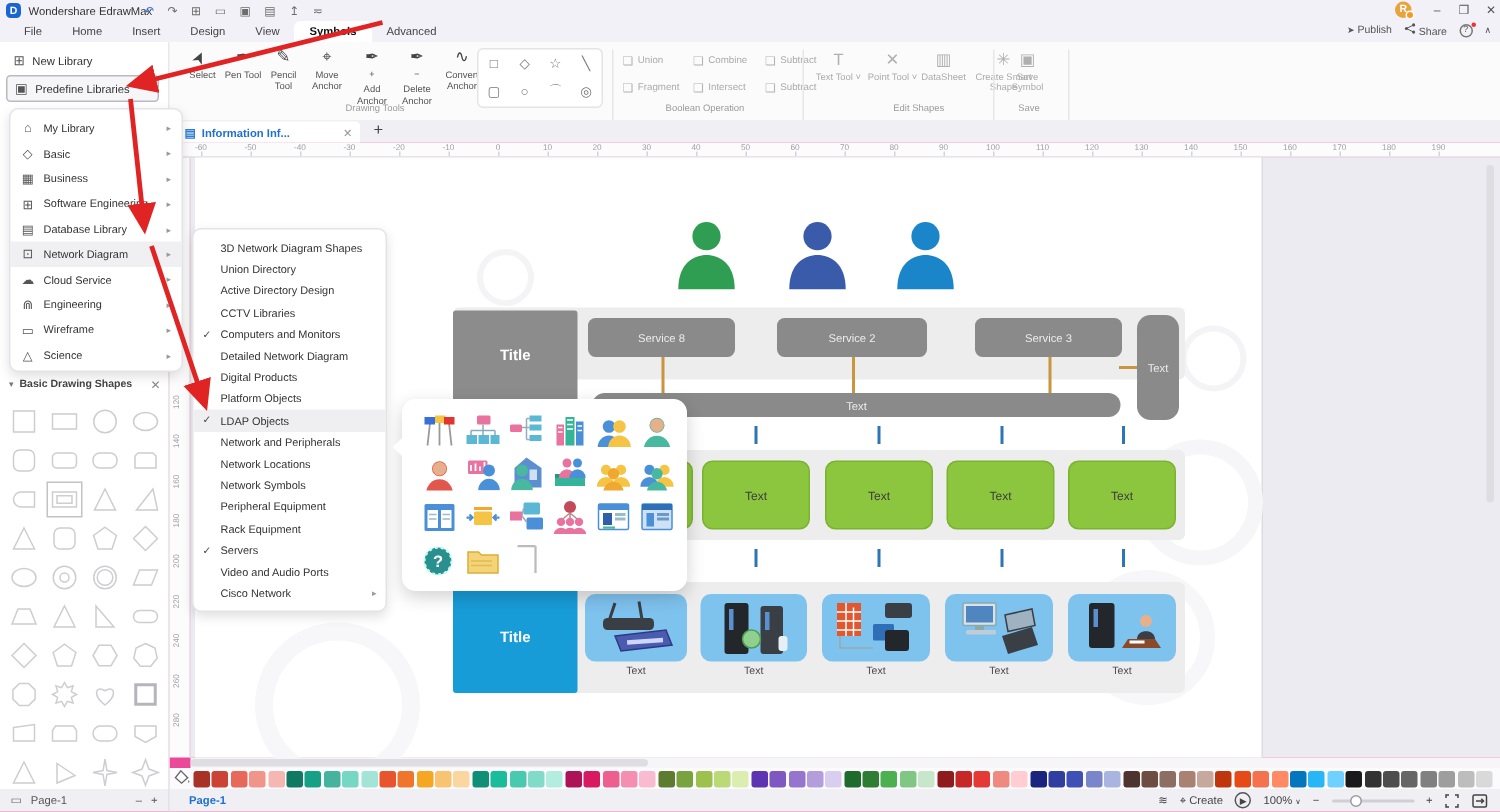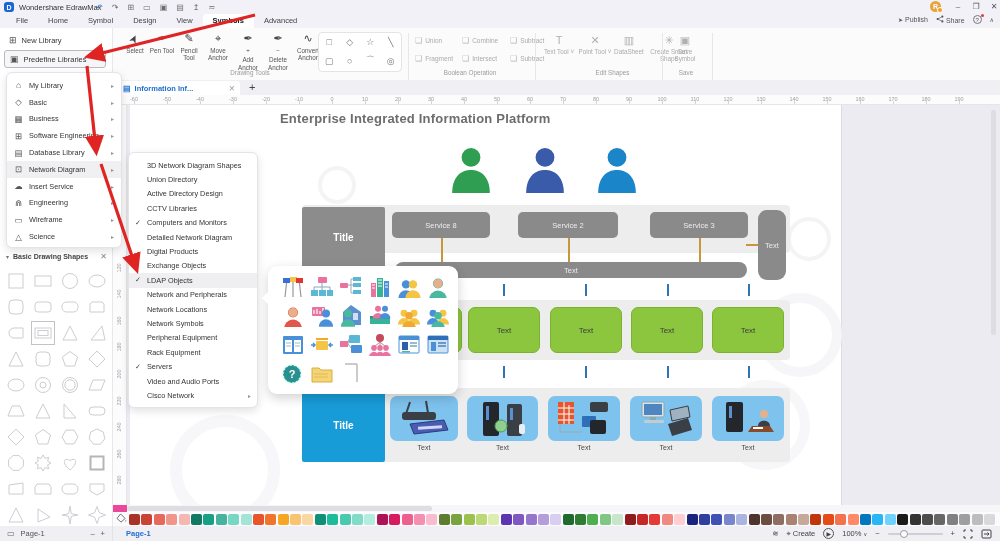--- a/index.html
+++ b/index.html
@@ -121,21 +121,21 @@
   <div class="winbtn" style="left:950px">–</div>
   <div class="winbtn" style="left:968px">❐</div>
   <div class="winbtn" style="left:986px">✕</div>
 </div>
 
 <div id="menubar">
   <div style="width:6px"></div>
   <div id="menuitems" style="display:flex">
         <div class="menu-item">File</div>
         <div class="menu-item">Home</div>
-        <div class="menu-item">Symbol</div>
+        <div class="menu-item">Insert</div>
         <div class="menu-item">Design</div>
         <div class="menu-item">View</div>
         <div class="menu-item active">Symbols</div>
         <div class="menu-item">Advanced</div>
       </div>
   <div id="menubar-right">
     <span><span style="font-size:6px">➤</span> <span>Publish</span></span>
     <span><svg width="8" height="8" viewBox="0 0 10 10">
             <circle cx="2" cy="5" r="1.3" fill="#555"></circle>
             <circle cx="8" cy="2" r="1.3" fill="#555"></circle>
@@ -506,21 +506,20 @@
       <div class="htick" style="left: 846px;"></div>
     </div>
 
 <div id="canvasbg"></div>
 <div id="page">
   <div class="deco" style="left:188px;top:61px;width:38px;height:38px"></div>
   <div class="deco" style="left:657px;top:112px;width:44px;height:44px"></div>
   <div class="deco" style="left:628px;top:188px;width:84px;height:84px;border-width:10px;border-color:#f6f6f8"></div>
   <div class="deco" style="left:590px;top:275px;width:90px;height:90px;border-width:10px;border-color:#f7f7f9"></div>
   <div class="deco" style="left:40px;top:310px;width:110px;height:110px;border-width:12px;border-color:#f7f7f9"></div>
-  <div id="pagetitle">Enterprise Integrated Information Platform</div>
   <div id="persons">
         <div class="abs" style="left: 320px; top: 42px;"><svg width="42" height="46" viewBox="0 0 40 44">
             <circle cx="20" cy="10" r="9" fill="#2f9e52"></circle>
             <path d="M2,44 C2,27 12,22 20,22 C28,22 38,27 38,44 Z" fill="#2f9e52"></path>
           </svg></div>
         <div class="abs" style="left: 394px; top: 42px;"><svg width="42" height="46" viewBox="0 0 40 44">
             <circle cx="20" cy="10" r="9" fill="#3a5ba9"></circle>
             <path d="M2,44 C2,27 12,22 20,22 C28,22 38,27 38,44 Z" fill="#3a5ba9"></path>
           </svg></div>
         <div class="abs" style="left: 466px; top: 42px;"><svg width="42" height="46" viewBox="0 0 40 44">
@@ -671,21 +670,21 @@
         <span>Database Library</span>
         <span class="arr">▸</span>
       </div>
       <div class="lm-item active">
         <span class="ic">⊡</span>
         <span>Network Diagram</span>
         <span class="arr">▸</span>
       </div>
       <div class="lm-item">
         <span class="ic">☁</span>
-        <span>Insert Service</span>
+        <span>Cloud Service</span>
         <span class="arr">▸</span>
       </div>
       <div class="lm-item">
         <span class="ic">⋒</span>
         <span>Engineering</span>
         <span class="arr">▸</span>
       </div>
       <div class="lm-item">
         <span class="ic">▭</span>
         <span>Wireframe</span>
@@ -721,21 +720,21 @@
       <div class="sm-item">
         <span class="chk"></span>
         <span>Detailed Network Diagram</span>
       </div>
       <div class="sm-item">
         <span class="chk"></span>
         <span>Digital Products</span>
       </div>
       <div class="sm-item">
         <span class="chk"></span>
-        <span>Exchange Objects</span>
+        <span>Platform Objects</span>
       </div>
       <div class="sm-item active">
         <span class="chk">✓</span>
         <span>LDAP Objects</span>
       </div>
       <div class="sm-item">
         <span class="chk"></span>
         <span>Network and Peripherals</span>
       </div>
       <div class="sm-item">

